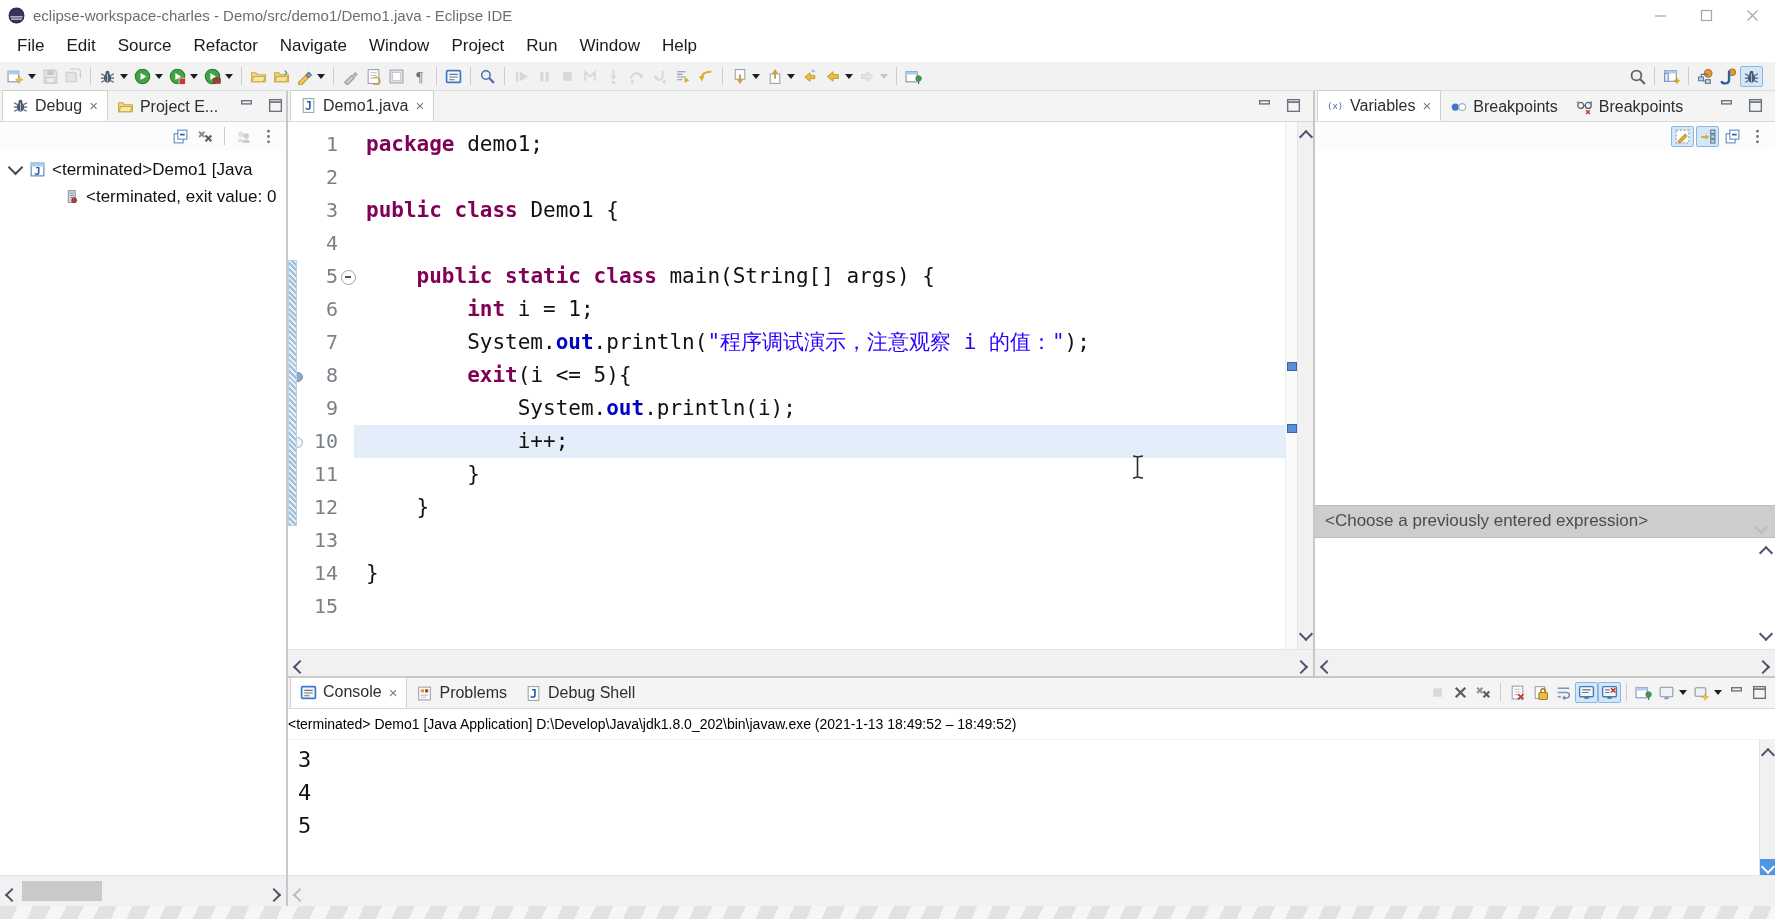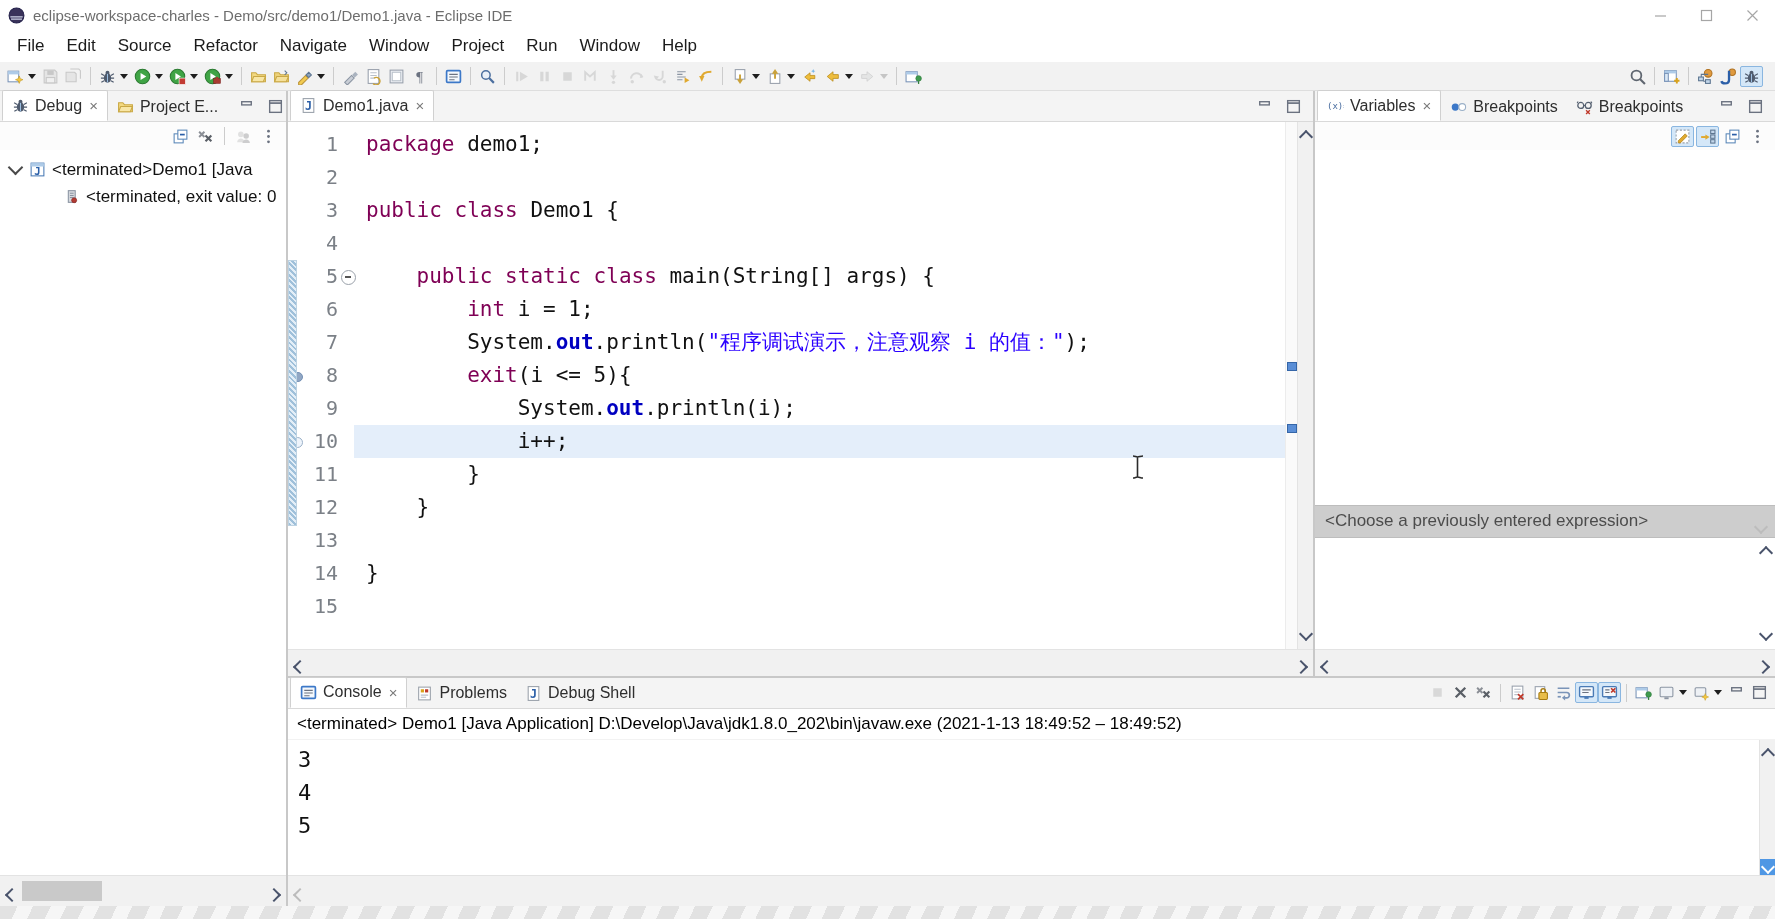--- a/index.html
+++ b/index.html
@@ -30,40 +30,40 @@
   .sep{width:1px;height:18px;background:#cccccc;margin:0 5px;flex:none}
 
   
   .main{display:flex;height:815px;background:#eaeaea}
   .lpanel{width:286px;border-right:2px solid #c8c8c8;display:flex;flex-direction:column;background:#fff}
   .center{flex:1;display:flex;flex-direction:column;min-width:0}
   .toprow{height:586px;display:flex;min-height:0}
   .editor{flex:1;display:flex;flex-direction:column;min-width:0;background:#fff;border-right:2px solid #c8c8c8}
   .rpanel{width:460px;display:flex;flex-direction:column;background:#fff}
 
-  .tabbar{height:30px;display:flex;align-items:center;background:#f4f4f4;border-bottom:1px solid #d9d9d9;padding-left:2px}
+  .tabbar{height:30px;display:flex;align-items:flex-start;background:#f4f4f4;border-bottom:1px solid #d9d9d9;padding-left:2px}
   .tab{display:flex;align-items:center;gap:6px;height:29px;padding:0 9px;font-size:16px;color:#2e2e2e;white-space:nowrap}
   .tab.active{background:#fff;border:1px solid #d0d0d0;border-bottom:1px solid #fff;border-radius:2px 2px 0 0}
   .tab .x{color:#7a7a7a;font-size:15px;margin-left:1px}
   .tab-winbtns{display:flex;align-items:center;gap:6px;padding:0 8px;margin-left:auto;height:29px}
   .panel-tools{height:28px;display:flex;justify-content:flex-end;align-items:center;gap:2px;padding:0 6px;background:#fcfcfc}
 
   
   .tree{flex:1;padding-top:6px;font-size:17px;overflow:hidden}
   .tree-row{display:flex;align-items:center;height:27px;white-space:nowrap;overflow:hidden;gap:6px}
   .twisty{width:9px;height:9px;border-left:2px solid #4a4a4a;border-bottom:2px solid #4a4a4a;transform:rotate(-45deg);margin:0 2px 4px 10px;flex:none}
 
   
   .ed-body{flex:1;display:flex;min-height:0}
   .ed-content{flex:1;position:relative;overflow:hidden;padding-top:6px;font-family:"DejaVu Sans Mono",monospace;font-size:21px;min-width:0}
   .line{display:flex;height:33px;line-height:33px}
   .gut{width:50px;text-align:right;padding-right:16px;color:#7b8087;font-size:20px;position:relative;flex:none}
   .txt{flex:1;white-space:pre;padding-left:12px;min-width:0}
   .line.cur .txt{background:#e4eefa}
-  .tok.k{color:#7f0055;font-weight:normal}
+  .tok.k{color:#7f0055;font-weight:bold}
   .tok.s{color:#2a00ff}
   .tok.f{color:#0000c0;font-weight:bold;}
   .range-bar{position:absolute;left:0;width:7px;background:repeating-linear-gradient(45deg,#9fc0da 0 2px,#e3eef7 2px 4px);border:1px solid #bcd2e2;z-index:2}
   .bp{position:absolute;border-radius:50%}
   .bp.dot{left:5px;top:13px;width:8px;height:8px;background:#91a7c4;border:1px solid #7490b5}
   .bp.circle{left:4px;top:12px;width:9px;height:9px;background:#eef4fb;border:1px solid #9ab0c8}
   .fold{position:absolute;right:-2px;top:10px;width:13px;height:13px;border:1px solid #9aa1aa;border-radius:50%;background:#fff}
   .fold::after{content:"";position:absolute;left:2.5px;top:5px;width:6px;height:2px;background:#555}
   .ibeam{position:absolute;z-index:5}
   .ruler{width:11px;background:#fafafa;position:relative;border-left:1px solid #ececec;flex:none}
@@ -91,21 +91,21 @@
   .rp-space{flex:1;background:#fff}
   .expr-row{height:31px;display:flex;align-items:center;background:#cdcdcd;border-top:1px solid #bdbdbd;border-bottom:1px solid #bdbdbd;padding:0 10px;font-size:17px;color:#4c4c4c;position:relative}
   .expr-dd{position:absolute;right:9px;top:11px}
   .rp-lower{height:111px;position:relative;background:#fff}
   .rp-lower .vs-up{left:auto;right:4px;top:6px}
   .rp-lower .vs-down{left:auto;right:4px;bottom:6px}
 
   
   .console{height:229px;border-top:2px solid #c8c8c8;display:flex;flex-direction:column;background:#fff}
   .con-tools{display:flex;align-items:center;margin-left:auto;padding-right:4px;height:29px}
-  .status{height:30px;display:flex;align-items:center;padding-left:9px;font-size:17px;color:#000;white-space:nowrap;overflow:hidden}
+  .status{height:30px;display:flex;align-items:center;font-size:14px;color:#000;white-space:nowrap;overflow:hidden}
   .con-body{flex:1;display:flex;min-height:0;border-top:1px solid #f2f2f2}
   .con-out{flex:1;font-family:"DejaVu Sans Mono",monospace;font-size:22px;line-height:33px;padding:3px 0 0 10px;min-width:0}
 
   .bottomstrip{height:14px;background:repeating-linear-gradient(115deg,#e2e2e2 0 16px,#f6f6f6 16px 30px)}
 </style>
 </head>
 <body>
 
 <div class="app">
 

